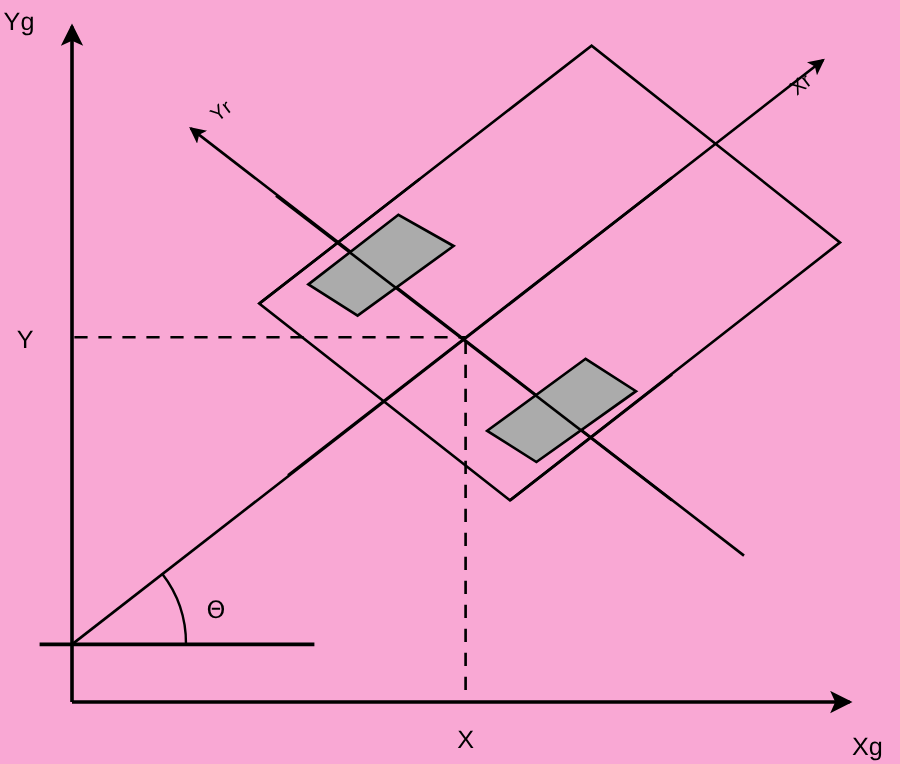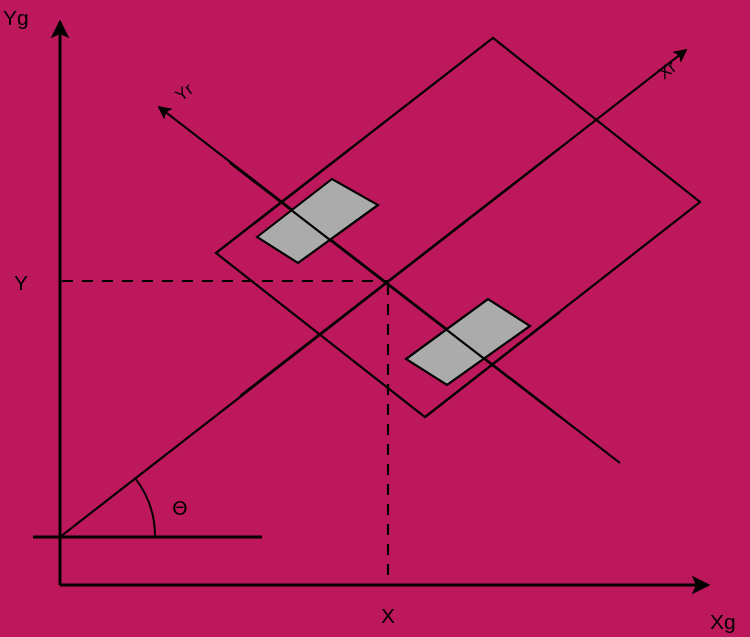--- a/index.html
+++ b/index.html
@@ -8,21 +8,21 @@
     padding: 0;
     background: #ffffff;
   }
   body {
     font-family: "Liberation Sans", sans-serif;
   }
   #diagram-root {
     position: relative;
     width: 750px;
     height: 637px;
-    background: #be185d;
+    background: #f9a8d4;
     overflow: hidden;
   }
   svg#diagram-svg {
     display: block;
     width: 750px;
     height: 637px;
   }
   .stroke-line {
     stroke: #000000;
     fill: none;

